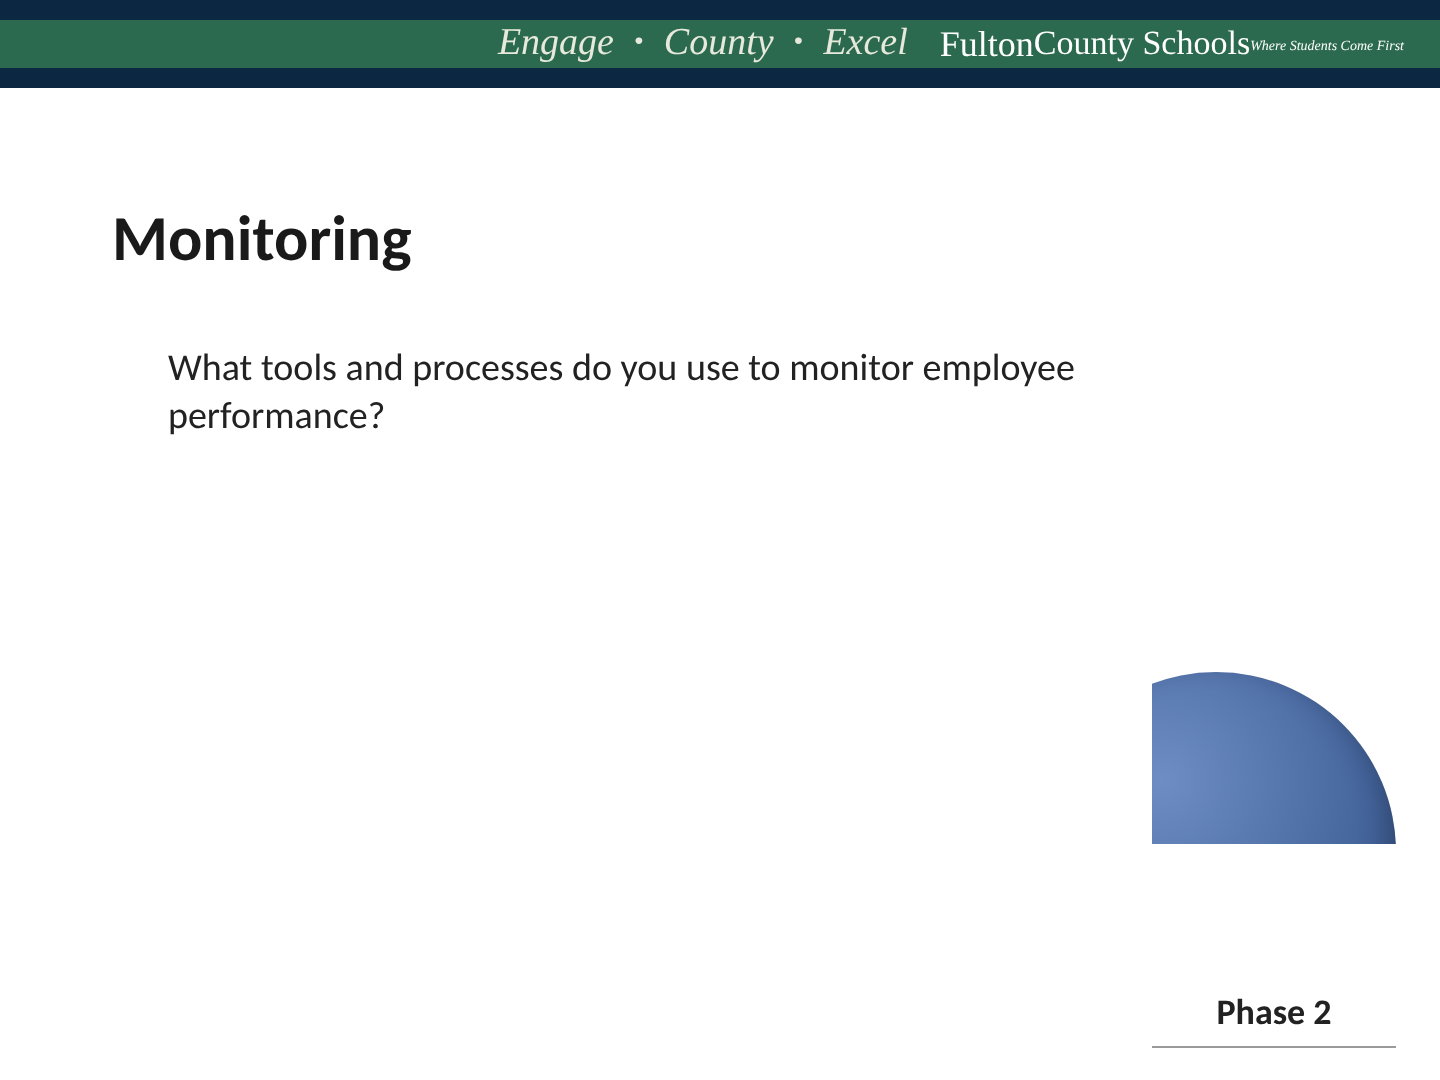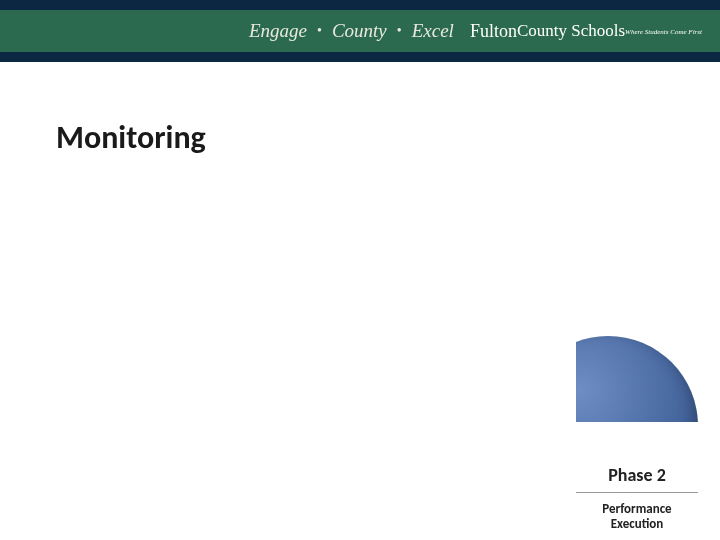--- a/index.html
+++ b/index.html
@@ -6,21 +6,21 @@
     body {
       width: 720px;
       height: 540px;
       font-family: Calibri, Arial, sans-serif;
       background: #fff;
       position: relative;
       overflow: hidden;
     }
     .header-band {
       width: 100%;
-      height: 62px;
+      height: 44px;
       background: #2b6a4e;
       border-top: 10px solid #0b2742;
       border-bottom: 10px solid #0b2742;
       display: flex;
       align-items: center;
       justify-content: flex-end;
       padding-right: 18px;
       color: #e7e9dc;
     }
     .tagline {
@@ -127,23 +127,20 @@
   </div>
   <div class="logo-wrap">
     <div class="logo-text">Fulton</div>
     <div class="logo-text" style="font-size:17px">County Schools</div>
     <div class="logo-sub">Where Students Come First</div>
   </div>
 </div>
 
 <div class="content">
   <h1 class="title">Monitoring</h1>
+  <p class="body-text">What tools and processes do you use to monitor employee performance?</p>
 </div>
 
 <div class="quarter-circle"></div>
 
 <div class="phase-box">
   <div class="phase-label">Phase 2</div>
-  <div class="phase-sublabel">
-    <span>Performance</span><br>
-    <span>Execution</span>
-  </div>
 </div>
 
 </body></html>

